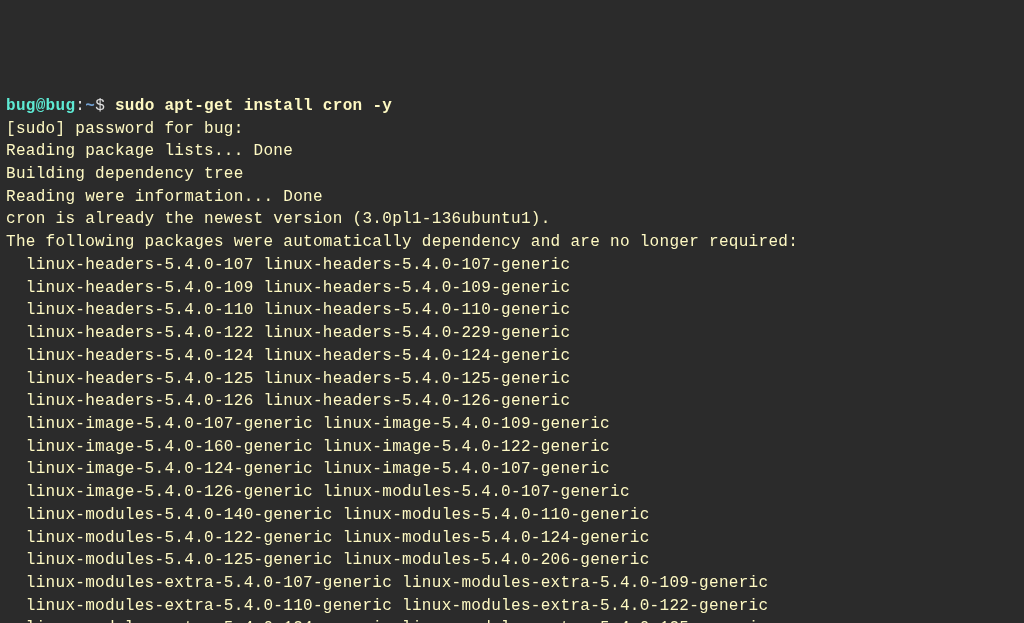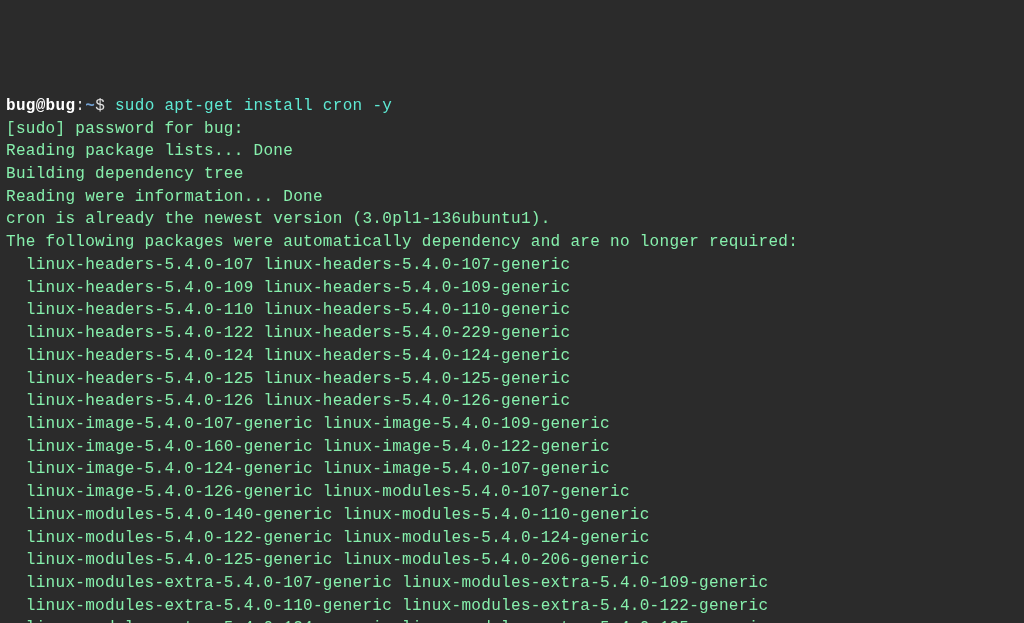--- a/index.html
+++ b/index.html
@@ -14,38 +14,39 @@
       font-size: 16px;
       line-height: 1.42;
       padding: 4px 6px;
       width: 1024px;
       height: 623px;
       overflow: hidden;
       white-space: pre;
       letter-spacing: 0.3px;
     }
     .prompt-user {
-      color: #ffffff;
+      color: #5eead4;
       font-weight: bold;
     }
     .prompt-colon {
       color: #e0e0e0;
     }
     .prompt-path {
       color: #729fcf;
       font-weight: bold;
     }
     .prompt-dollar {
       color: #e0e0e0;
     }
     .command {
-      color: #5eead4;
+      color: #fef9c3;
+      font-weight: bold;
     }
     .output {
-      color: #86efac;
+      color: #fef9c3;
     }
   </style>
 </head>
 <body>
 
 
 
 <div><span><span class="prompt-user">bug@bug</span><span class="prompt-colon">:</span><span class="prompt-path">~</span><span class="prompt-dollar">$ </span><span class="command">sudo apt-get install cron -y</span></span>
 <span class="output">[sudo] password for bug:</span>
 <span class="output">Reading package lists... Done</span>

